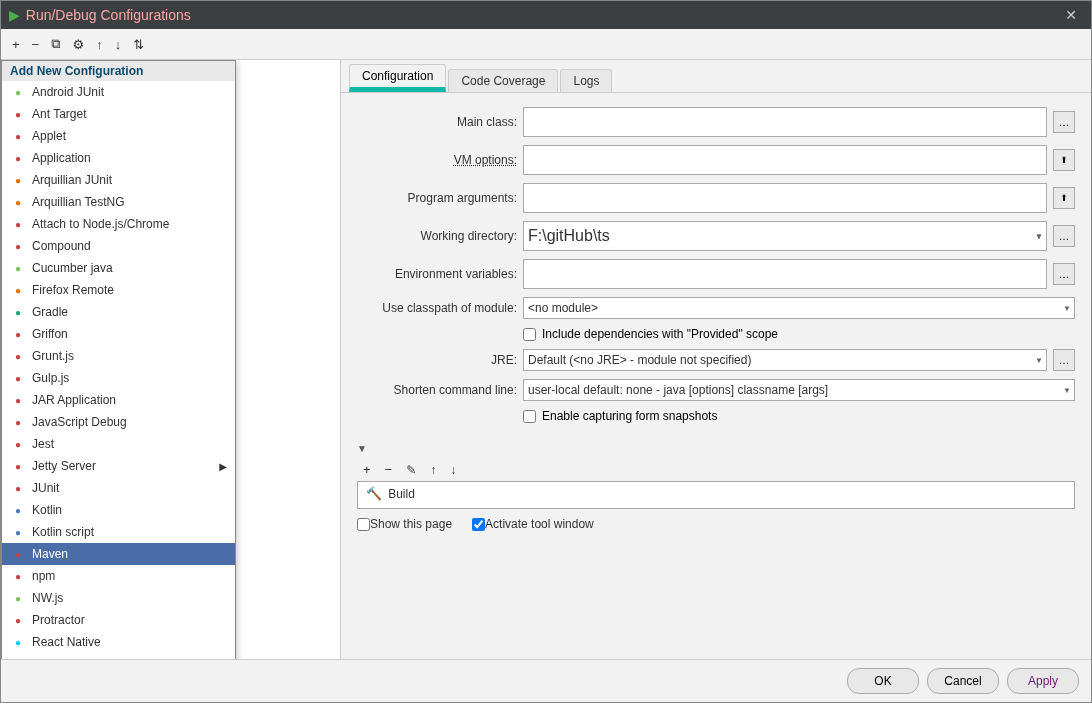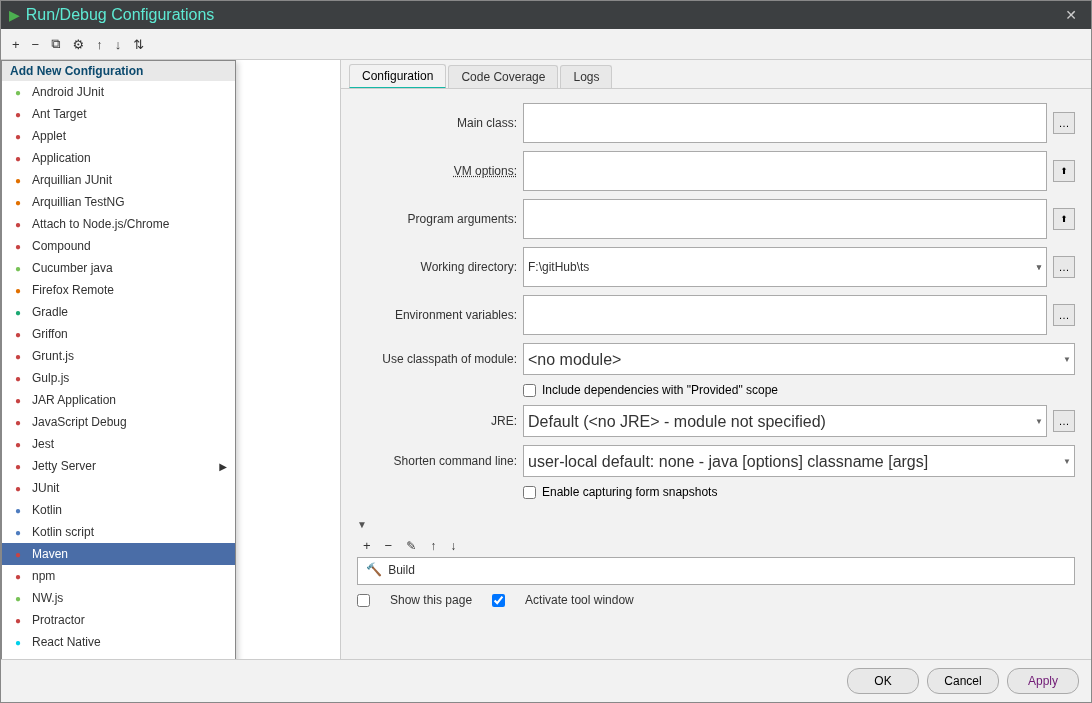--- a/index.html
+++ b/index.html
@@ -30,22 +30,22 @@
       padding: 4px 8px;
       height: 28px;
       user-select: none;
     }
     .title-bar-left {
       display: flex;
       align-items: center;
       gap: 6px;
     }
     .title-text {
-      font-size: 16px;
-      color: #5eead4;
+      font-size: 14px;
+      color: #fca5a5;
     }
     .title-bar-close {
       cursor: pointer;
       font-size: 14px;
       color: #aaa;
       background: none;
       border: none;
       color: #ccc;
       padding: 2px 6px;
     }
@@ -164,21 +164,21 @@
       border-bottom: none;
       background: #e8e8e8;
       cursor: pointer;
       font-size: 12px;
       color: #333;
       border-radius: 3px 3px 0 0;
       margin-right: 2px;
     }
     .tab.active {
       background: #f2f2f2;
-      border-bottom: 1px solid #14b8a6;
+      border-bottom: 5px solid #14b8a6;
       color: #000;
       font-weight: normal;
     }
     .config-form {
       padding: 14px 16px;
       display: flex;
       flex-direction: column;
       gap: 8px;
       flex: 1;
       overflow-y: auto;
@@ -194,50 +194,50 @@
       font-size: 12px;
       color: #333;
       flex-shrink: 0;
     }
     .form-label.underline {
       text-decoration: underline;
       text-decoration-style: dotted;
     }
     .form-input {
       flex: 1;
-      height: 40px;
+      height: 30px;
       border: 1px solid #aaa;
       background: #fff;
       padding: 2px 4px;
-      font-size: 12px;
+      font-size: 16px;
       color: #333;
     }
     .form-btn-small {
       width: 22px;
       height: 22px;
       border: 1px solid #aaa;
       background: #e8e8e8;
       cursor: pointer;
       font-size: 11px;
       display: flex;
       align-items: center;
       justify-content: center;
       flex-shrink: 0;
     }
     .select-wrapper {
       flex: 1;
       position: relative;
     }
     .select-wrapper select {
       width: 100%;
-      height: 32px;
+      height: 22px;
       border: 1px solid #aaa;
       background: #fff;
       padding: 2px 4px;
-      font-size: 16px;
+      font-size: 12px;
       color: #333;
       appearance: none;
       -webkit-appearance: none;
       padding-right: 18px;
     }
     .select-wrapper::after {
       content: '▼';
       position: absolute;
       right: 4px;
       top: 50%;
@@ -300,21 +300,21 @@
     }
     .bottom-options {
       display: flex;
       align-items: center;
       gap: 20px;
       margin-top: 4px;
     }
     .bottom-options label {
       display: flex;
       align-items: center;
-      gap: 20px;
+      gap: 0;
       font-size: 12px;
       color: #333;
     }
     
     .dialog-footer {
       display: flex;
       align-items: center;
       justify-content: flex-end;
       gap: 8px;
       padding: 8px 12px;

